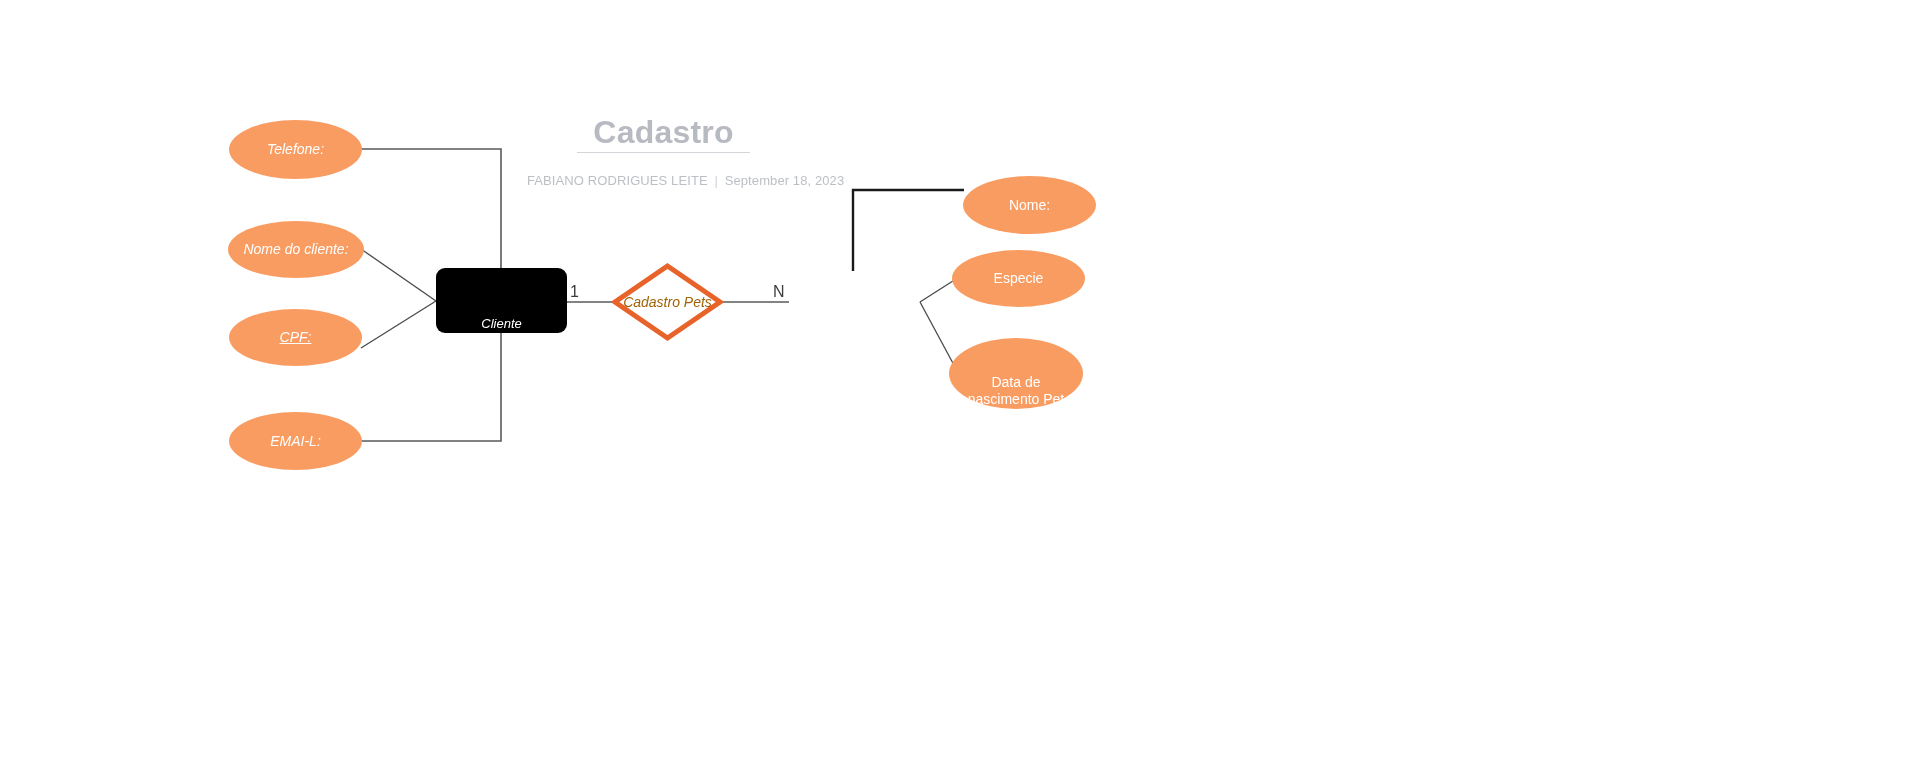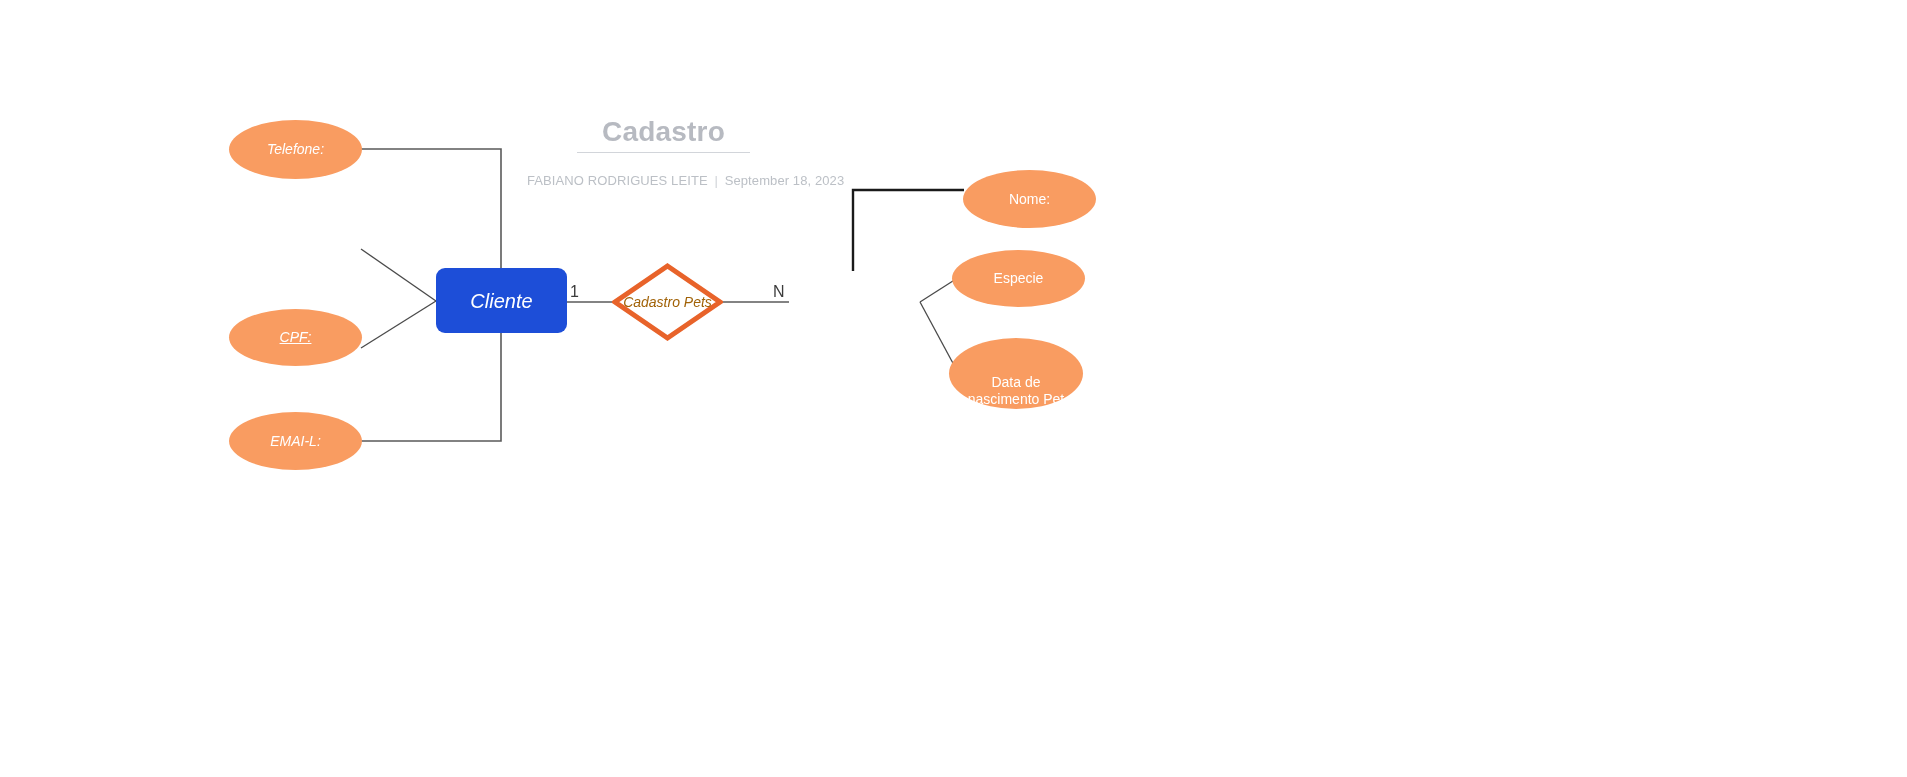--- a/index.html
+++ b/index.html
@@ -26,21 +26,21 @@
   
   .doc-header {
     position: absolute;
     left: 527px;
     top: 118px;
     width: 273px;
     text-align: center;
     user-select: none;
   }
   .doc-title {
-    font-size: 28px;
+    font-size: 32px;
     font-weight: bold;
     color: #b7bac1;
     letter-spacing: 0.2px;
     line-height: 28px;
     white-space: nowrap;
   }
   .title-rule {
     width: 173px;
     height: 1px;
     background: #d2d5da;
@@ -83,25 +83,26 @@
   .ellipse {
     background: #f99c61;
     border-radius: 50%;
     font-size: 14px;
     line-height: 17px;
   }
   .ellipse.italic { font-style: italic; }
   .ellipse.underline { text-decoration: underline; }
 
   .entity {
-    background: #1d4ed8;
+    background: #000000;
     border-radius: 9px;
-    font-size: 20px;
+    font-size: 13px;
     font-style: italic;
     line-height: 18px;
+    align-items: flex-end;
   }
 
   .relationship {
     background: transparent;
     color: #a16207;
     font-size: 14px;
     font-style: italic;
     line-height: 17px;
     z-index: 3;
   }
@@ -160,20 +161,23 @@
 
     <line x1="920" y1="302" x2="956" y2="279" stroke="#4a4a4a" stroke-width="1.3"></line>
 
     <line x1="920" y1="302" x2="955" y2="367" stroke="#4a4a4a" stroke-width="1.3"></line>
   </svg>
 
   <div class="node ellipse italic" style="left:229px;top:120px;width:133px;height:59px;">
     <span class="node-text">Telefone:</span>
   </div>
 
+  <div class="node ellipse italic" style="left:228px;top:221px;width:136px;height:57px;">
+    <span class="node-text">Nome  do cliente:</span>
+  </div>
 
   <div class="node ellipse italic underline" style="left:229px;top:309px;width:133px;height:57px;">
     <span class="node-text">CPF:</span>
   </div>
 
   <div class="node ellipse italic" style="left:229px;top:412px;width:133px;height:58px;">
     <span class="node-text">EMAI-L:</span>
   </div>
 
   <div class="node entity" style="left:436px;top:268px;width:131px;height:65px;">
@@ -185,21 +189,21 @@
   <div class="card-label" style="left:773px;top:283px;">N</div>
 
   <div class="node relationship" style="left:612px;top:263px;width:111px;height:78px;">
     <svg class="diamond-svg" width="111" height="78" viewBox="0 0 111 78" xmlns="http://www.w3.org/2000/svg">
       <polygon points="55.5,3 108,39 55.5,75 3,39" fill="#ffffff" stroke="#e8632a" stroke-width="5" stroke-linejoin="miter"></polygon>
     </svg>
     <span class="rel-label">Cadastro Pets</span>
   </div>
 
 
-  <div class="node ellipse" style="left:963px;top:170px;width:133px;height:58px;">
+  <div class="node ellipse" style="left:963px;top:176px;width:133px;height:58px;">
     <span class="node-text">Nome:</span>
   </div>
 
   <div class="node ellipse" style="left:952px;top:250px;width:133px;height:57px;">
     <span class="node-text">Especie</span>
   </div>
 
   <div class="node ellipse" style="left:949px;top:338px;width:134px;height:71px;">
     <span style="display:block;margin-top:35px;">
       <span>Data de</span><br>

